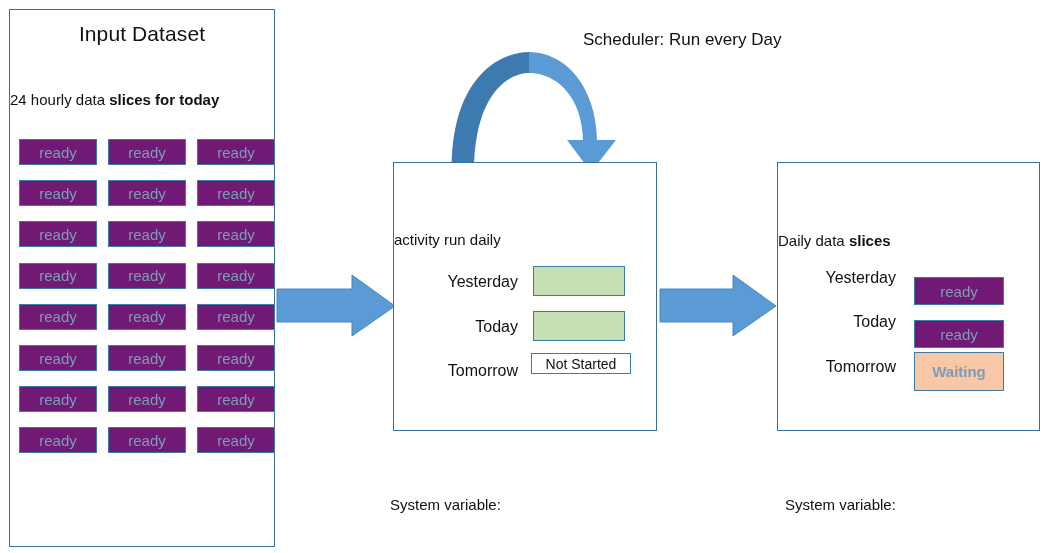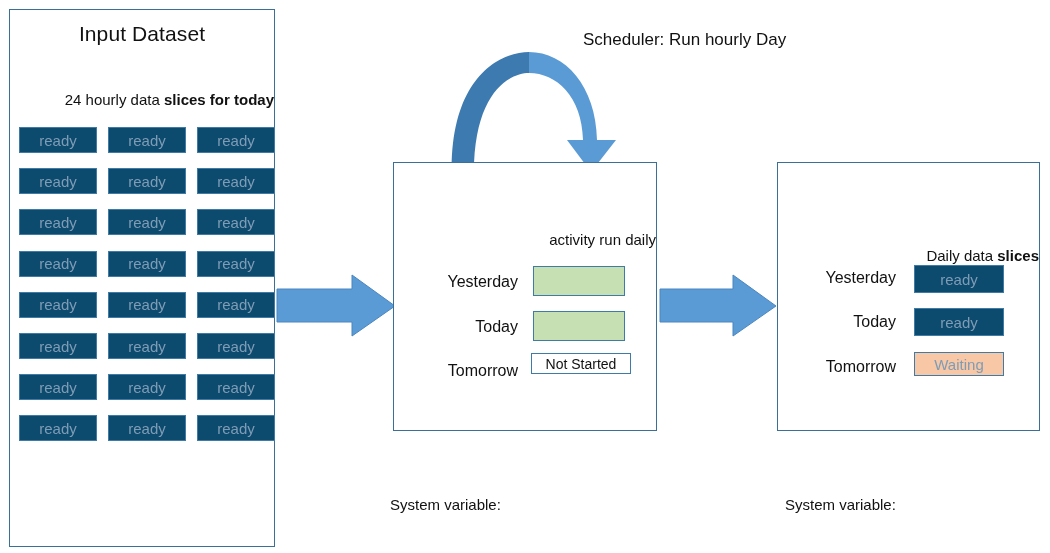--- a/index.html
+++ b/index.html
@@ -37,42 +37,43 @@
     font-weight: 400;
     letter-spacing: 0.1px;
     color: #111111;
     white-space: nowrap;
   }
 
   .panel-subtitle {
     position: absolute;
     left: 0;
     right: 0;
-    text-align: right;
+    text-align: left;
     font-size: 15px;
     color: #111111;
     white-space: nowrap;
   }
   .panel-subtitle .b { font-weight: bold; }
 
   
   .chip {
     position: absolute;
     box-sizing: border-box;
     display: flex;
     align-items: center;
     justify-content: center;
     font-size: 15px;
     line-height: 1;
     white-space: nowrap;
   }
   .chip-ready {
-    background: #0c4a6e;
+    background: #701a75;
     border: 1.5px solid #3e7ba6;
     color: #7f9cb5;
+    margin-top: 12px;
   }
   .chip-green-blank {
     background: #c6dfb3;
     border: 1.5px solid #3e7ba6;
     color: transparent;
   }
   .chip-waiting {
     background: #f7c7a6;
     border: 1.5px solid #3e7ba6;
     color: #7f9cb5;
@@ -152,21 +153,21 @@
 
     <g>
       <path d="M 277 289 L 352 289 L 352 275 L 395 306 L 352 336 L 352 322 L 277 322 Z" fill="#5b9bd5" stroke="#4a86c0" stroke-width="1"></path>
     </g>
 
     <g>
       <path d="M 660 289 L 733 289 L 733 275 L 776 306 L 733 336 L 733 322 L 660 322 Z" fill="#5b9bd5" stroke="#4a86c0" stroke-width="1"></path>
     </g>
   </svg>
 
-  <div class="scheduler-label" style="left:583px; top:30px;">Scheduler: Run hourly Day</div>
+  <div class="scheduler-label" style="left:583px; top:30px;">Scheduler: Run every Day</div>
 
   <div class="panel" style="left:9px; top:9px; width:266px; height:538px;">
 
     <div class="panel-title" style="top:12px;">Input Dataset</div>
 
     <div class="panel-subtitle" style="top:81px;">
       <span>24 hourly data </span><span class="b">slices for today</span>
     </div>
 
     <div id="input-grid" style="left:0px; top:0px;">
@@ -214,32 +215,32 @@
 
   <div class="sysvar" style="left:390px; top:452px;">
     <div>System variable:</div>
     
     
   </div>
 
   <div class="panel" style="left:777px; top:162px; width:263px; height:269px;">
 
 
-    <div class="panel-subtitle" style="top:84px;">
+    <div class="panel-subtitle" style="top:69px;">
       <span>Daily data </span><span class="b">slices</span>
     </div>
 
     <div class="row-label" style="left:8px; top:106px; width:110px;">Yesterday</div>
     <div class="chip chip-ready" style="left:136px; top:102px; width:90px; height:28px;">ready</div>
 
     <div class="row-label" style="left:8px; top:150px; width:110px;">Today</div>
     <div class="chip chip-ready" style="left:136px; top:145px; width:90px; height:28px;">ready</div>
 
     <div class="row-label" style="left:8px; top:195px; width:110px;">Tomorrow</div>
-    <div class="chip chip-waiting" style="left:136px; top:189px; width:90px; height:24px;">Waiting</div>
+    <div class="chip chip-waiting" style="left:136px; top:189px; width:90px; height:39px;font-weight:bold;">Waiting</div>
   </div>
 
   <div class="sysvar" style="left:785px; top:452px;">
     <div>System variable:</div>
     
     
   </div>
 
 </div>
 

